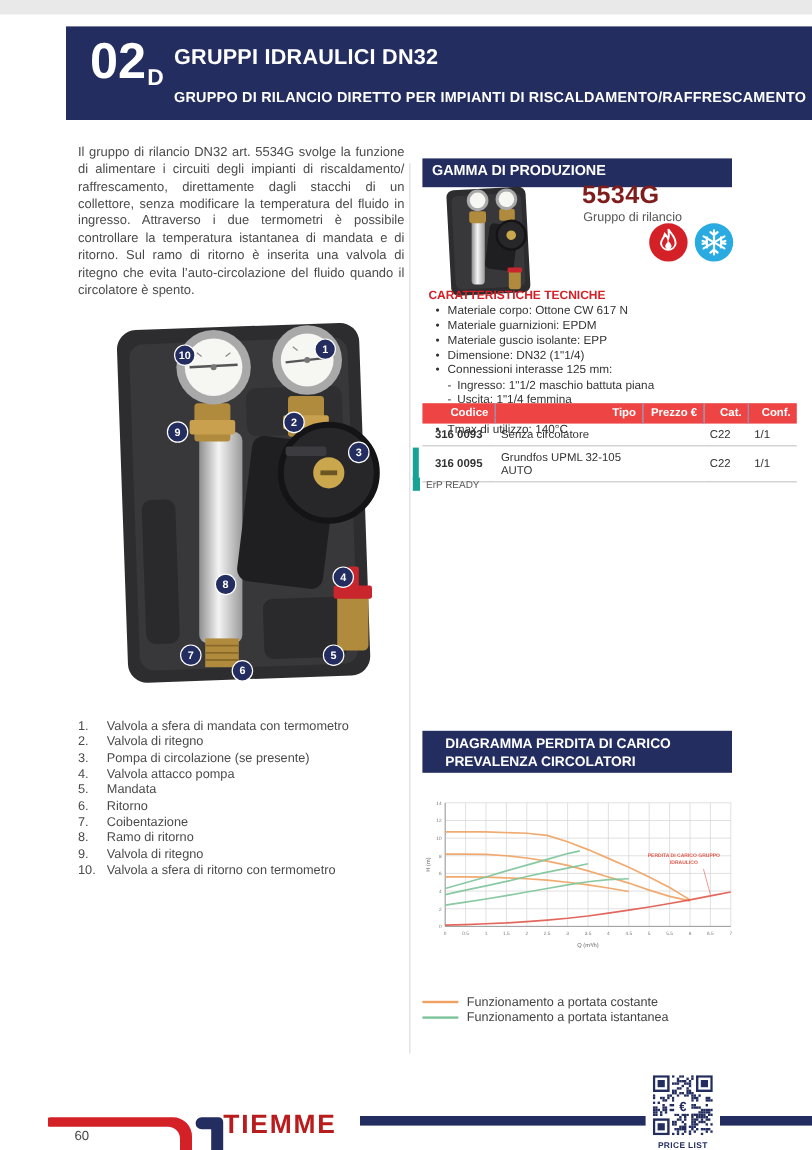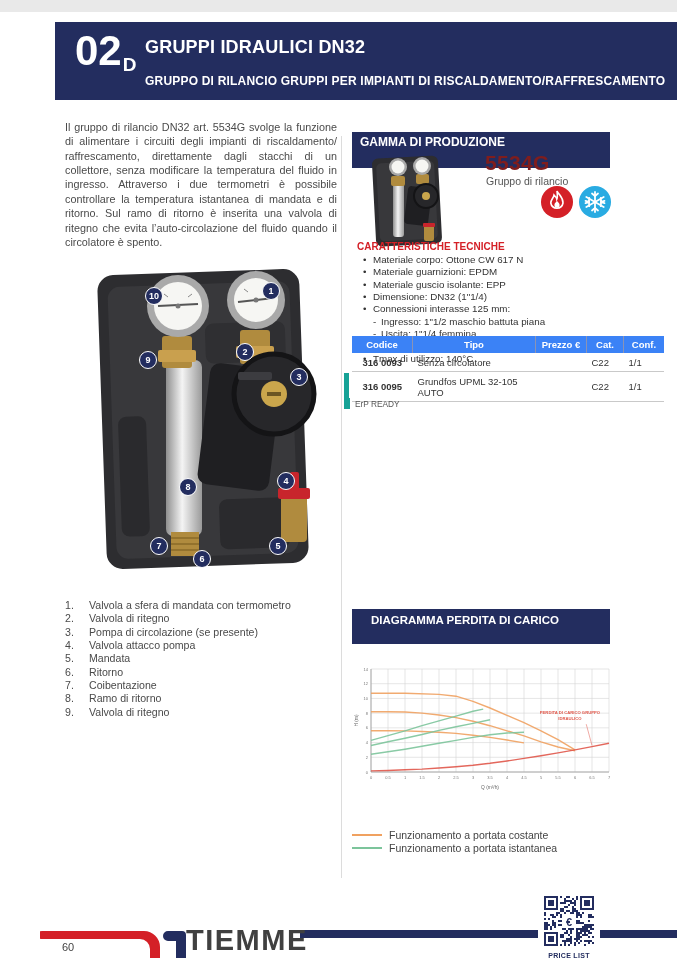--- a/index.html
+++ b/index.html
@@ -20,39 +20,39 @@
   .product-photo{position:absolute;left:88px;top:252px;width:230px;height:310px;}
 
   
   .components{position:absolute;left:65px;top:587px;width:280px;font-size:10.6px;color:#4a4a4a;}
   .comp-row{display:flex;line-height:1.26;}
   .comp-num{width:24px;flex:0 0 24px;}
   .comp-label{flex:1;}
 
   
   .section-band{position:absolute;background:#232d5f;color:#fff;font-weight:bold;}
-  .gamma-band{left:352px;top:120px;width:258px;height:36px;font-size:12px;line-height:20px;padding-left:8px;box-sizing:border-box;}
+  .gamma-band{left:352px;top:120px;width:258px;height:24px;font-size:12px;line-height:20px;padding-left:8px;box-sizing:border-box;}
   .diagram-band{left:352px;top:597px;width:258px;height:35px;font-size:11.5px;line-height:1.3;padding:4px 19px;box-sizing:border-box;}
 
   .thumb-photo{position:absolute;left:366px;top:141px;width:84px;height:96px;}
   .product-code{position:absolute;left:485px;top:139px;font-size:21px;font-weight:bold;color:#7f1d1d;letter-spacing:.3px;}
   .product-name{position:absolute;left:486px;top:163px;font-size:10.5px;color:#555;}
   .mode-icons{position:absolute;left:540px;top:173px;width:72px;height:34px;display:flex;gap:4px;}
 
   .ct-title{position:absolute;left:357px;top:229px;font-size:10px;font-weight:bold;color:#d42027;}
   .ct-list{position:absolute;left:363px;top:242px;width:250px;font-size:9.8px;color:#333;}
   .ct-item{display:flex;line-height:1.26;}
   .ct-item .bull{width:10px;flex:0 0 10px;color:#333;}
   .ct-sub{display:flex;line-height:1.26;padding-left:10px;}
   .ct-sub .dash{width:8px;flex:0 0 8px;}
 
   
   .spec-table-wrap{position:absolute;left:352px;top:324px;width:258px;}
   table.spec{border-collapse:collapse;width:258px;table-layout:fixed;font-size:9.5px;color:#333;}
-  table.spec th{background:#3b82f6;color:#fff;font-weight:bold;text-align:center;padding:3px 5px;border-right:1px solid #8a93b5;font-size:9.5px;}
+  table.spec th{background:#ef4444;color:#fff;font-weight:bold;text-align:right;padding:3px 5px;border-right:1px solid #8a93b5;font-size:9.5px;}
   table.spec th:last-child{border-right:none;}
   table.spec th:nth-child(1){width:50px;}
   table.spec th:nth-child(2){width:112px;}
   table.spec th:nth-child(3){width:40px;}
   table.spec th:nth-child(4){width:26px;}
   table.spec th:nth-child(5){width:30px;}
   table.spec td{padding:3.5px 5px;border-bottom:1px solid #c9c9c9;position:relative;}
   table.spec td.codice{font-weight:bold;text-align:center;}
   .erp-bar{position:absolute;left:-8px;top:1px;bottom:1px;width:5px;background:#16a296;}
   .erp-note{position:absolute;left:344px;top:386px;display:flex;align-items:flex-end;font-size:8.3px;color:#555;}
@@ -60,35 +60,35 @@
 
   
   .chart-wrap{position:absolute;left:353px;top:644px;width:264px;height:150px;}
   .legend{position:absolute;left:352px;top:816px;font-size:10.5px;color:#444;}
   .legend-row{display:flex;align-items:center;height:13.5px;}
   .legend-line{width:30px;height:2px;margin-right:7px;flex:0 0 30px;}
 
   
   .footer-rule{position:absolute;left:300px;top:918px;width:377px;height:8px;background:#232d5f;}
   .footer-logo{position:absolute;left:40px;top:905px;width:150px;height:50px;}
-  .brand-text{position:absolute;left:186px;top:912px;font-size:29px;font-weight:800;color:#404040;letter-spacing:1.5px;}
+  .brand-text{position:absolute;left:186px;top:912px;font-size:22px;font-weight:800;color:#b91c1c;letter-spacing:1.5px;}
   .page-number{position:absolute;left:62px;top:929px;font-size:11px;color:#444;}
   .qr-box{position:absolute;left:538px;top:879px;width:62px;height:60px;background:#fff;display:flex;align-items:center;justify-content:center;}
   .price-list{position:absolute;left:538px;top:940px;width:62px;text-align:center;font-size:7px;font-weight:bold;color:#232d5f;letter-spacing:.3px;}
   .bottom-strip{position:absolute;left:0;bottom:0;width:677px;height:10px;background:#232d5f;}
 </style>
 </head>
 <body>
 
 <div class="page">
 
   <div class="header-band">
     <div class="header-num"><span>02</span><span class="suffix">D</span></div>
     <div class="header-title">GRUPPI IDRAULICI DN32</div>
-    <div class="header-subtitle">GRUPPO DI RILANCIO GRUPPI PER IMPIANTI DI RISCALDAMENTO/RAFFRESCAMENTO</div>
+    <div class="header-subtitle">GRUPPO DI RILANCIO DIRETTO PER IMPIANTI DI RISCALDAMENTO/RAFFRESCAMENTO</div>
   </div>
 
   <div class="col-divider"></div>
 
   <p class="intro">Il gruppo di rilancio DN32 art. 5534G svolge la funzione di alimentare i circuiti degli impianti di riscaldamento/ raffrescamento, direttamente dagli stacchi di un collettore, senza modificare la temperatura del fluido in ingresso. Attraverso i due termometri è possibile controllare la temperatura istantanea di mandata e di ritorno. Sul ramo di ritorno è inserita una valvola di ritegno che evita l’auto-circolazione del fluido quando il circolatore è spento.</p>
 
   <svg class="product-photo" viewBox="0 0 230 310">
     <defs>
       <linearGradient id="chromeGrad" x1="0" y1="0" x2="1" y2="0">
         <stop offset="0" stop-color="#8f8f8f"></stop>
@@ -219,20 +219,24 @@
         <span class="comp-num">7.</span>
         <span class="comp-label">Coibentazione</span>
       </div>
       <div class="comp-row">
         <span class="comp-num">8.</span>
         <span class="comp-label">Ramo di ritorno</span>
       </div>
       <div class="comp-row">
         <span class="comp-num">9.</span>
         <span class="comp-label">Valvola di ritegno</span>
+      </div>
+      <div class="comp-row">
+        <span class="comp-num">10.</span>
+        <span class="comp-label">Valvola a sfera di ritorno con termometro</span>
       </div>
     </div>
 
   <div class="section-band gamma-band">GAMMA DI PRODUZIONE</div>
 
   <svg class="thumb-photo" viewBox="0 0 84 96">
     <g transform="rotate(-3 42 48)">
       <rect x="8" y="4" width="66" height="88" rx="6" fill="#2d2d30"></rect>
       <rect x="12" y="9" width="58" height="78" rx="5" fill="#38383b"></rect>
     </g>
@@ -344,20 +348,21 @@
         </tbody>
     </table>
   </div>
   <div class="erp-note">
     <span class="erp-square"></span>
     <span>ErP READY</span>
   </div>
 
   <div class="section-band diagram-band">
     <div>DIAGRAMMA PERDITA DI CARICO</div>
+    <div>PREVALENZA CIRCOLATORI</div>
   </div>
 
   <div class="chart-wrap">
     <svg id="pump-chart" width="264" height="150" viewBox="0 0 264 150">
         <line x1="18" y1="13" x2="18" y2="116" stroke="#d5d5d5" stroke-width="0.6"></line>
         <line x1="35" y1="13" x2="35" y2="116" stroke="#d5d5d5" stroke-width="0.6"></line>
         <line x1="52" y1="13" x2="52" y2="116" stroke="#d5d5d5" stroke-width="0.6"></line>
         <line x1="69" y1="13" x2="69" y2="116" stroke="#d5d5d5" stroke-width="0.6"></line>
         <line x1="86" y1="13" x2="86" y2="116" stroke="#d5d5d5" stroke-width="0.6"></line>
         <line x1="103" y1="13" x2="103" y2="116" stroke="#d5d5d5" stroke-width="0.6"></line>

